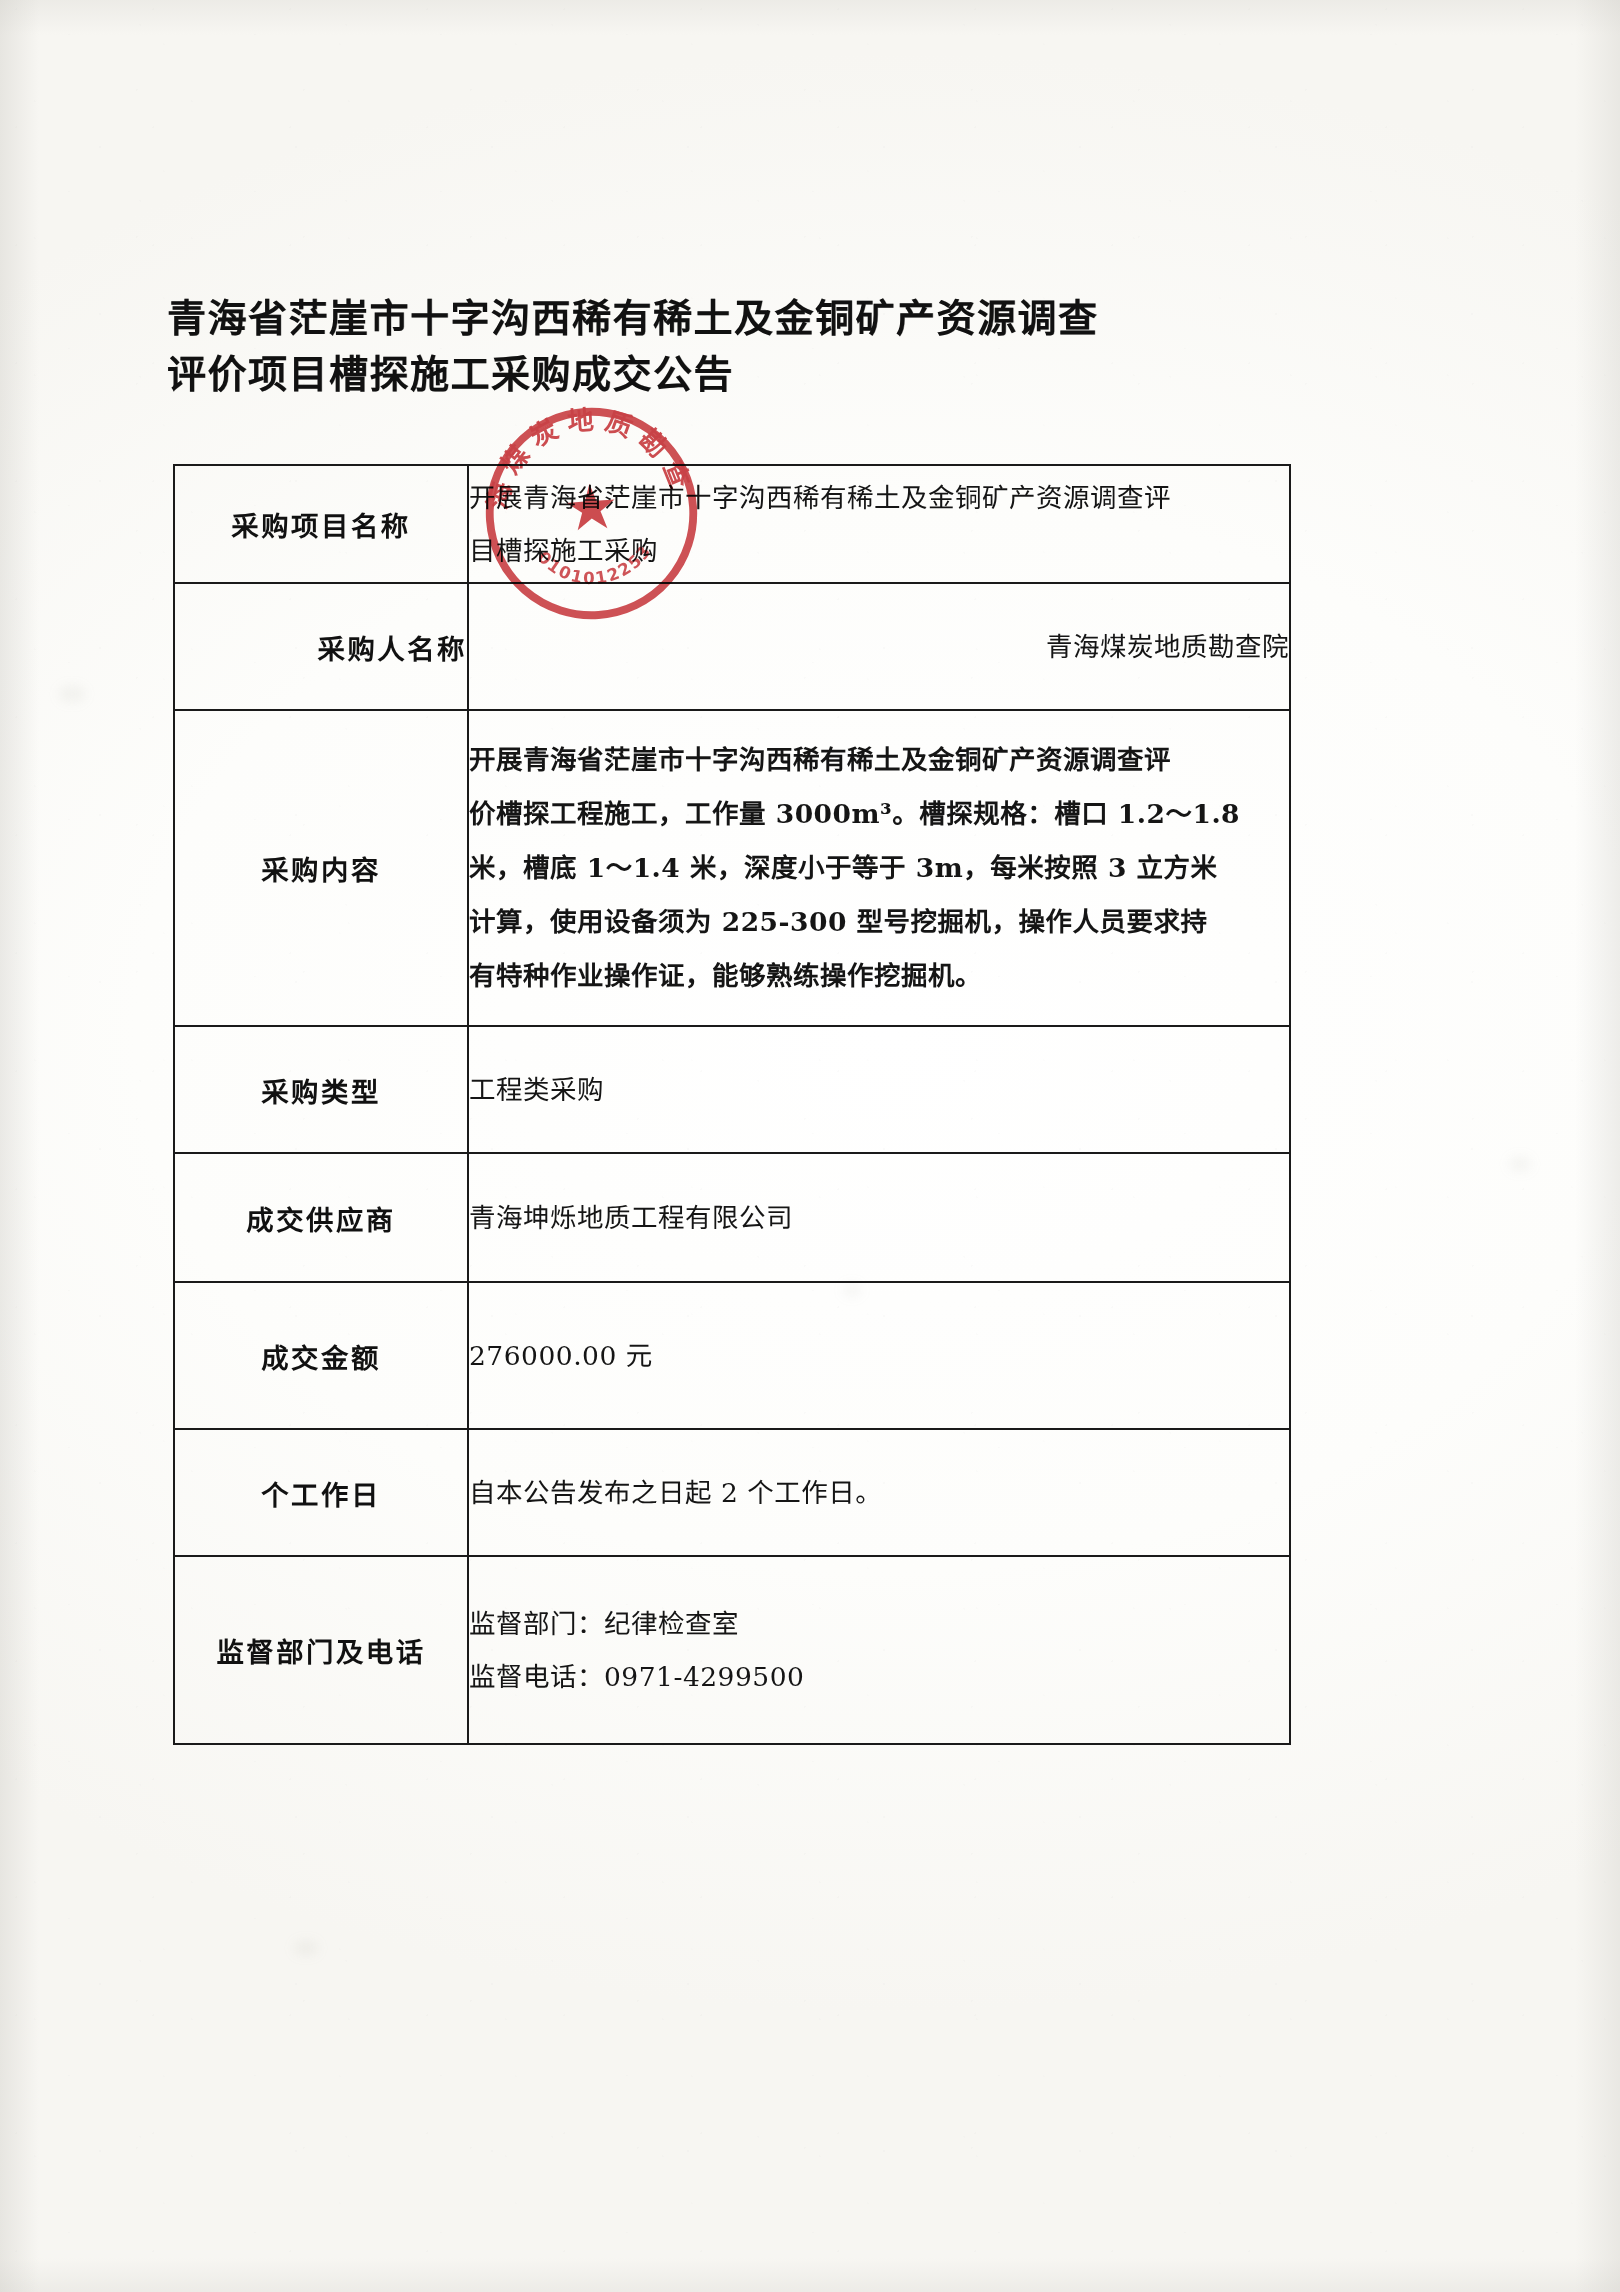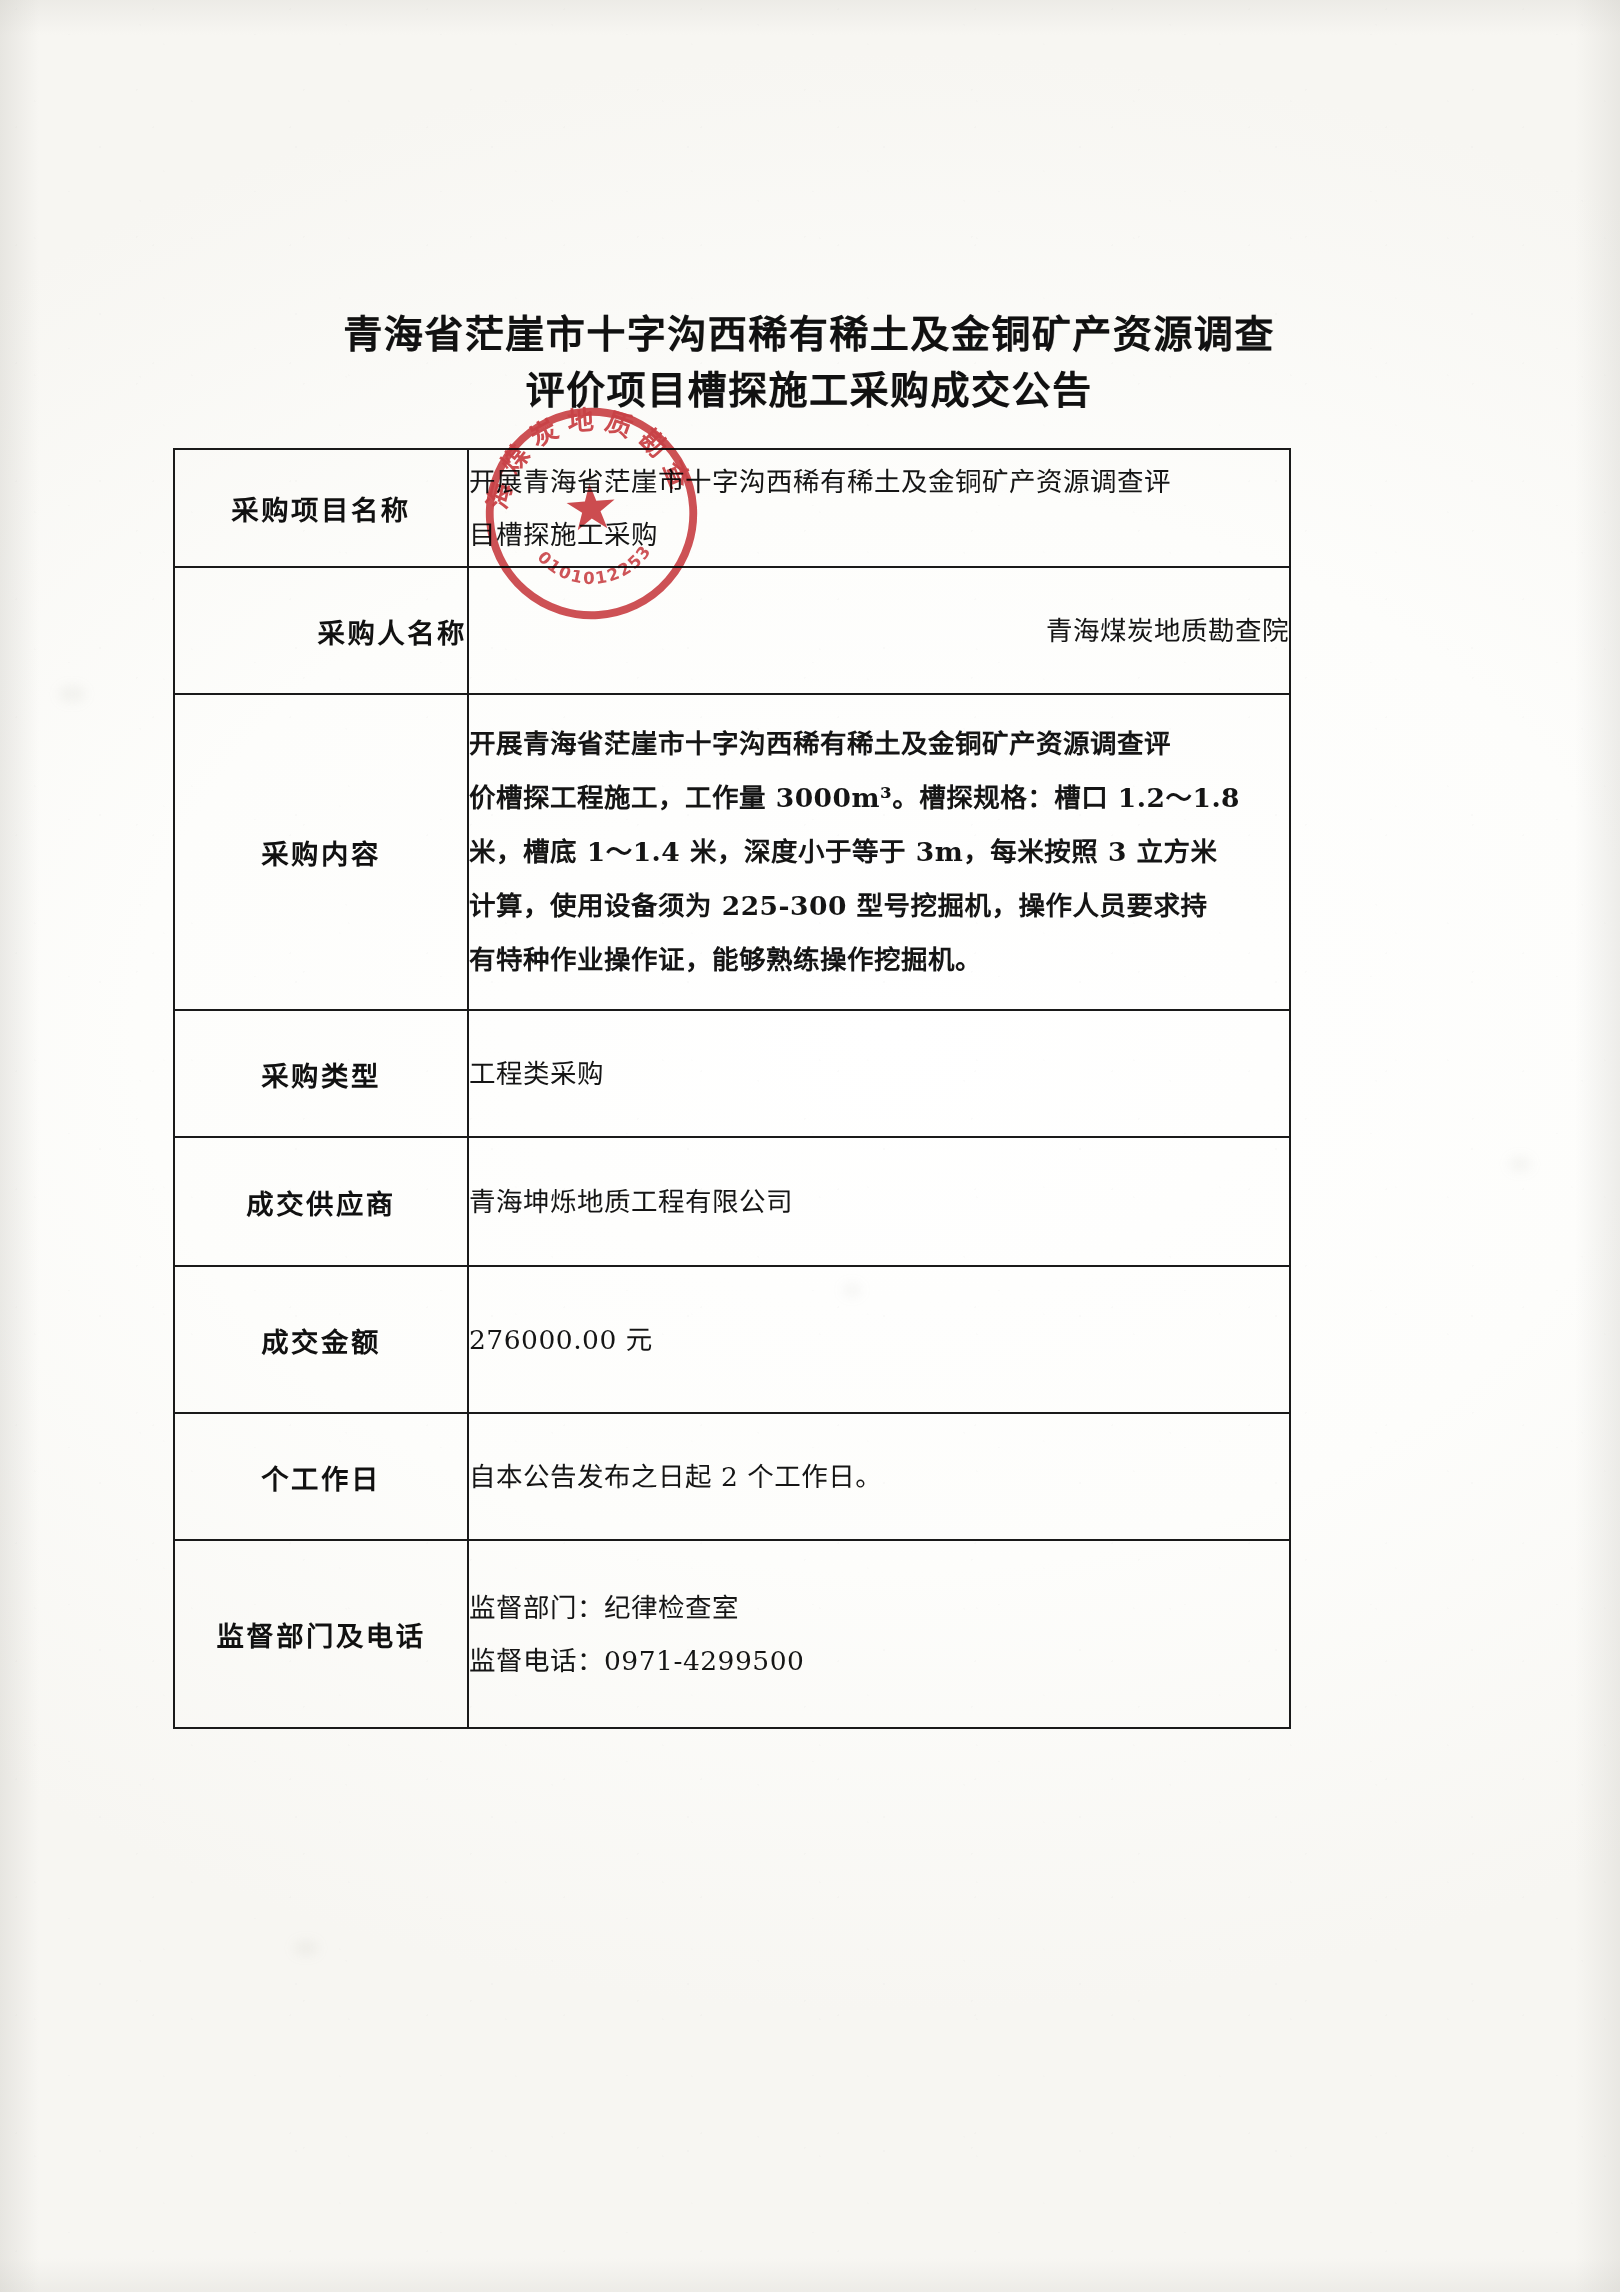--- a/index.html
+++ b/index.html
@@ -60,37 +60,36 @@
     height: 2293px;
     z-index: 2;
   }
 
   
   .doc-title {
     position: absolute;
     left: 167px;
     top: 290px;
     width: 1284px;
-    text-align: center;
+    text-align: left;
     font-family: "DejaVu Serif", "Liberation Serif", serif;
     font-weight: 700;
     font-size: 39px;
     line-height: 56px;
     letter-spacing: 1.5px;
     color: #111111;
     text-shadow: 0.4px 0.3px 0 rgba(0,0,0,.35);
-    margin-top: 16px;
   }
   .doc-title .line2 { display: block; }
 
   
   .info-table {
     position: absolute;
     left: 173px;
-    top: 448px;
+    top: 464px;
     width: 1118px;
     border-collapse: collapse;
     table-layout: fixed;
     color: #131313;
   }
   .info-table td {
     border: 2px solid #1a1a1a;
     padding: 0;
     vertical-align: middle;
     font-family: "DejaVu Serif", "Liberation Serif", serif;

